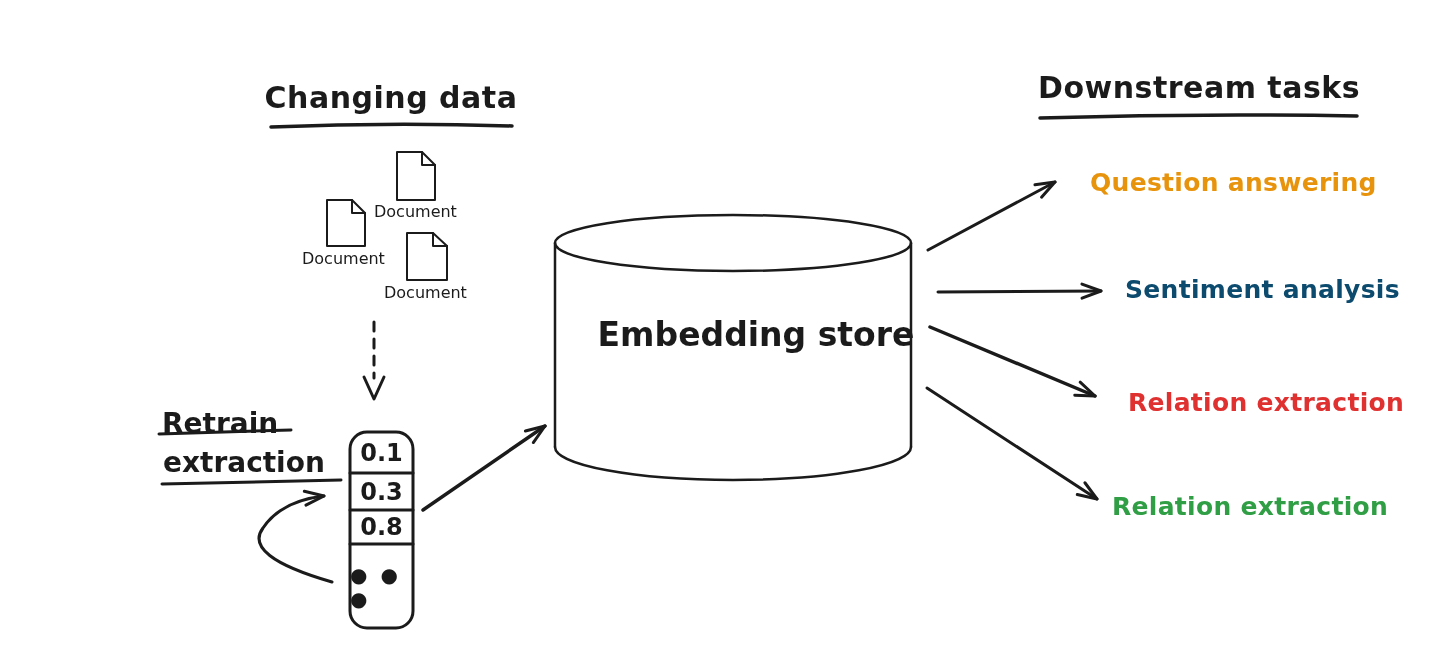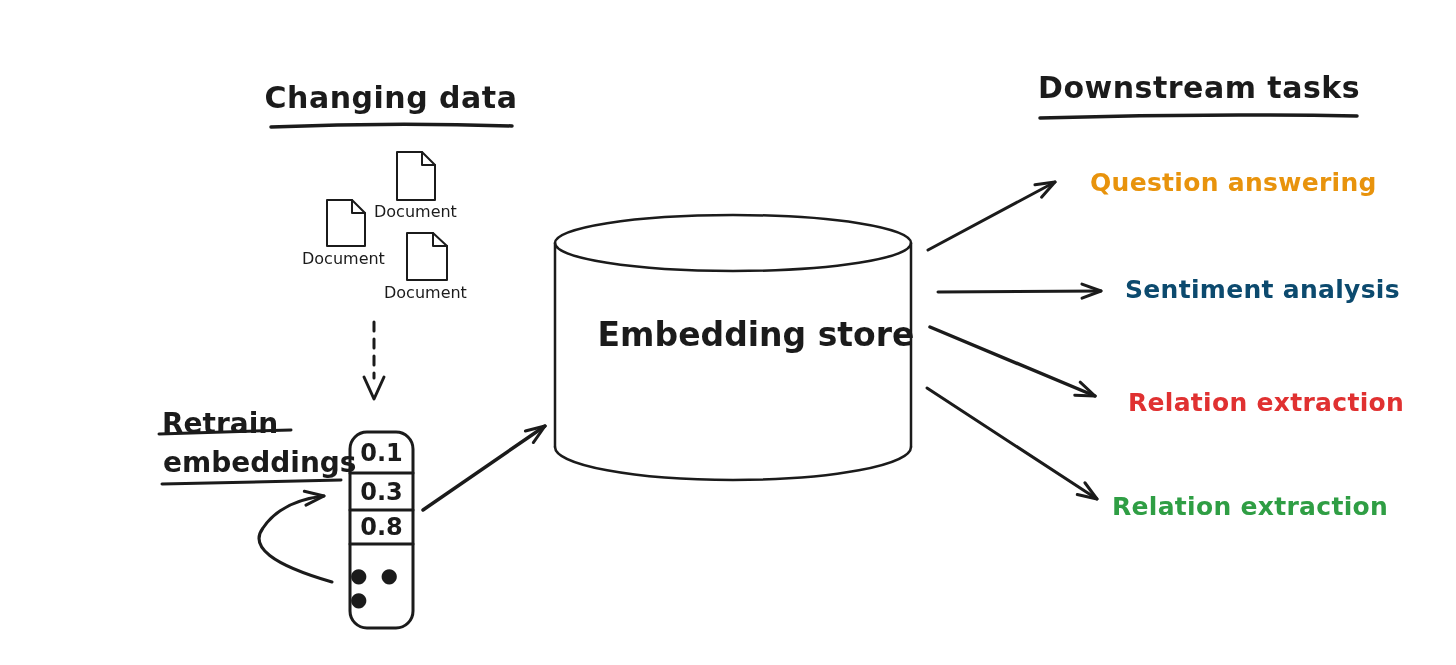--- a/index.html
+++ b/index.html
@@ -94,21 +94,21 @@
     <line x1="927" y1="388" x2="1097" y2="499" stroke-width="3" marker-end="url(#ah)"></line>
   </svg>
 
   <div class="txt heading title-changing">Changing data</div>
 
   <div class="txt doc-label doc-label-1">Document</div>
   <div class="txt doc-label doc-label-2">Document</div>
   <div class="txt doc-label doc-label-3">Document</div>
 
   <div class="txt retrain-1">Retrain</div>
-  <div class="txt retrain-2">embeddings</div>
+  <div class="txt retrain-2">extraction</div>
 
   <div class="vector-cells">
     <div class="vcell c1">0.1</div>
     <div class="vcell c2">0.3</div>
     <div class="vcell c3">0.8</div>
     <div class="vcell c4">● ● ●</div>
   </div>
 
   <div class="txt store-label">Embedding store</div>
 

